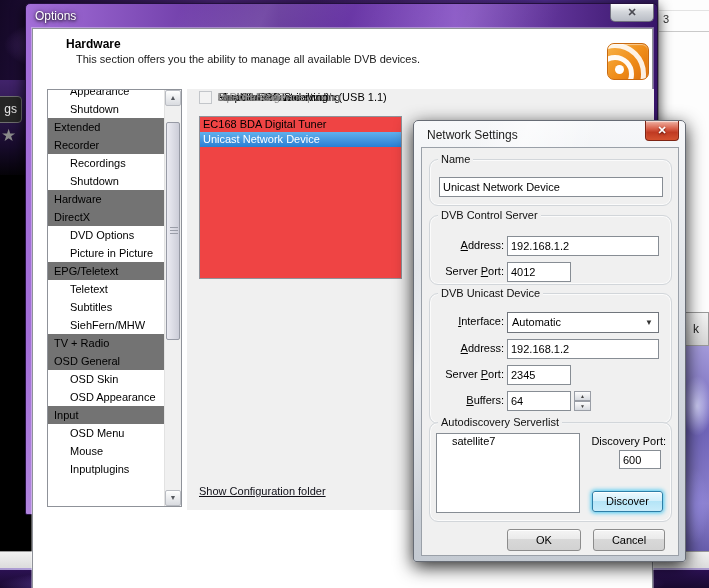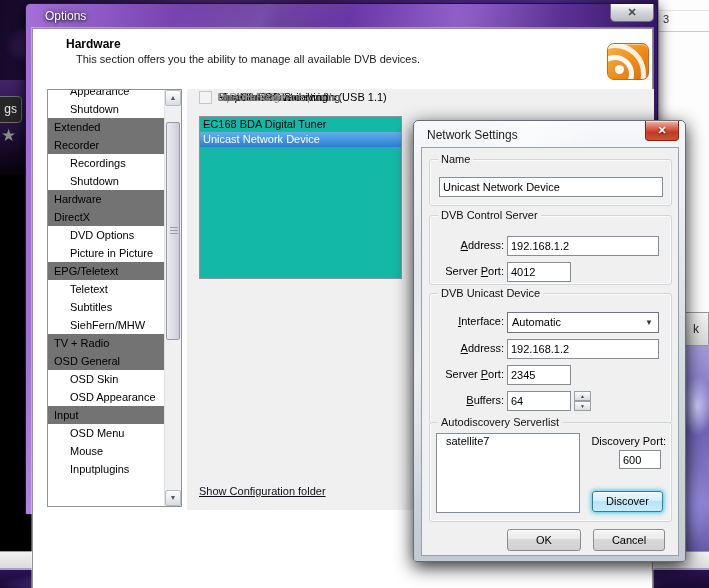--- a/index.html
+++ b/index.html
@@ -49,21 +49,21 @@
       linear-gradient(#2b1152,#190a30); }
 
   
   .win-options { left:25px; top:3px; width:633px; height:512px; z-index:2;
     background:
       linear-gradient(115deg, transparent 18%, rgba(255,255,255,.16) 28%, transparent 38%, rgba(255,255,255,.10) 52%, transparent 62%),
       linear-gradient(90deg, rgba(175,120,230,.9), rgba(90,40,150,.92) 40%, rgba(140,85,205,.9) 68%, rgba(55,20,105,.95)),
       #3a1a62;
     border:1px solid #24103e; border-radius:5px 5px 2px 2px;
     box-shadow:0 3px 14px rgba(0,0,0,.85); }
-  .opt-title { position:absolute; left:19px; top:5px; color:#fff; font-size:12px;
+  .opt-title { position:absolute; left:9px; top:5px; color:#fff; font-size:12px;
     text-shadow:0 1px 3px rgba(0,0,0,.9), 0 0 6px rgba(0,0,0,.6);text-align:right; }
   .opt-close { position:absolute; left:584px; top:0; width:44px; height:18px;
     background:linear-gradient(#fdfdfd,#d4d7dc 45%,#b9bdc5);
     border:1px solid #70707e; border-top:none; border-radius:0 0 5px 5px;
     color:#4a4a52; font-size:11px; font-weight:bold; text-align:center; line-height:16px; }
   .opt-content { position:absolute; left:6px; top:24px; width:621px; height:572px;
     background:#fff; border:1px solid #8f9299; box-shadow:0 0 0 1px rgba(255,255,255,.35); }
 
   .hdr-title { position:absolute; left:33px; top:8px; font-size:12px; font-weight:bold; color:#000; }
   .hdr-desc  { position:absolute; left:43px; top:24px; font-size:11px; color:#1a1a1a; }
@@ -89,21 +89,21 @@
   .sb-up { top:0; } .sb-down { bottom:0; }
   .sb-glyph { font-size:7px; color:#55585e; line-height:14px; display:block; }
   .sb-thumb { position:absolute; left:1px; top:32px; width:14px; height:218px;
     background:linear-gradient(90deg,#ebebf2,#cccdd8); border:1px solid #979aa5; border-radius:2px; }
   .sb-thumb .grip { position:absolute; left:3px; top:50%; margin-top:-4px; width:8px; height:7px;
     border-top:1px solid #9a9da8; border-bottom:1px solid #9a9da8;
     background:linear-gradient(transparent 2px,#9a9da8 2px,#9a9da8 3px,transparent 3px); }
 
   .mainpanel { position:absolute; left:154px; top:60px; width:467px; height:421px; background:#f0f0f0; }
   .devlist { position:absolute; left:12px; top:27px; width:203px; height:163px;
-    background:#14b8a6; border:1px solid #8f9299; overflow:hidden; }
+    background:#ef4444; border:1px solid #8f9299; overflow:hidden; }
   .drow { height:15px; line-height:15px; font-size:11px; padding-left:3px; color:#000; white-space:nowrap; }
   .drow.selected { background:linear-gradient(#61b0ec,#2a7fd4); color:#fff; }
 
   .cbrow { position:absolute; left:12px; height:16px; display:flex; align-items:center; gap:6px; }
   .cbbox { width:13px; height:13px; background:linear-gradient(#fcfcfc,#f1f3f5); border:1px solid #8e9094; flex:0 0 auto; }
   .cblbl { font-size:11px; color:#000; white-space:nowrap; }
   .cbrow.disabled .cbbox { border-color:#c3c6ca; background:#f3f3f3; }
   .cbrow.disabled .cblbl { color:#8d8d8d; }
 
   .cfg-link { position:absolute; left:12px; top:396px; font-size:11px; color:#101018;
@@ -119,21 +119,21 @@
   .net-title { position:absolute; left:13px; top:7px; font-size:12px; color:#1c1c1c;
     text-shadow:0 0 6px #fff; }
   .net-close { position:absolute; left:231px; top:0; width:34px; height:20px;
     background:linear-gradient(#efb3a4,#d9604a 40%,#c03a22 60%,#d4512f);
     border:1px solid #7e2414; border-top:none; border-radius:0 0 4px 4px;
     color:#fff; font-size:11px; font-weight:bold; text-align:center; line-height:18px;
     text-shadow:0 1px 2px #5a1008; box-shadow:inset 0 1px 1px rgba(255,255,255,.6); }
   .net-content { position:absolute; left:7px; top:26px; width:258px; height:409px;
     background:#f0f0f0; border:1px solid #9aa0a8; }
 
-  .grp { position:absolute; left:7px; width:243px; border:1px solid #d2d6da; border-radius:3px;
+  .grp { position:absolute; left:7px; width:243px; border:1px solid #d2d6da; border-radius:9px;
     box-shadow:inset 0 0 0 1px rgba(255,255,255,.7); }
   .grp-label { position:absolute; top:-7px; left:8px; background:#f0f0f0; padding:0 3px;
     font-size:11px; color:#101010; white-space:nowrap; }
   .grp-name    { top:11px;  height:47px; }
   .grp-control { top:67px;  height:70px; }
   .grp-unicast { top:145px; height:131px; }
   .grp-auto    { top:274px; height:100px; }
 
   .fld { position:absolute; background:#fff; border:1px solid #878d94; font-size:11px;
     color:#000; padding:0 3px; font-family:"Liberation Sans", sans-serif; }
@@ -144,21 +144,21 @@
   .combo .carrow { position:absolute; right:5px; top:5px; font-size:8px; color:#333; }
 
   .spinner { position:absolute; width:17px; height:20px; }
   .spin-btn { position:absolute; left:0; width:17px; height:10px; text-align:center;
     background:linear-gradient(#fdfdfd,#d8dbe0); border:1px solid #9a9ea6; font-size:5px;
     color:#444; line-height:8px; }
   .spin-up { top:0; } .spin-down { top:10px; }
 
   .srvlist { position:absolute; left:6px; top:10px; width:144px; height:80px;
     background:#fff; border:1px solid #878d94; overflow:hidden; }
-  .lrow { height:15px; line-height:15px; font-size:11px; padding-left:9px; color:#000; }
+  .lrow { height:15px; line-height:15px; font-size:11px; padding-left:15px; color:#000; }
   .dp-label { position:absolute; left:154px; top:12px; width:82px; text-align:right;
     font-size:11px; color:#000; white-space:nowrap; }
   .dp-input { left:189px; top:27px; width:42px; height:19px; }
 
   .btn { position:absolute; background:linear-gradient(#f5f5f5,#eaeaea 45%,#d8d8d8 46%,#d2d2d2);
     border:1px solid #8c8c8c; border-radius:3px; font-size:11px; color:#000;
     text-align:center; box-shadow:inset 0 1px 0 rgba(255,255,255,.9); }
   .btn-discover { left:162px; top:68px; width:71px; height:21px; line-height:19px;
     border-color:#2d7fa8; box-shadow:0 0 4px 1px #45c8f2, inset 0 1px 0 rgba(255,255,255,.9);
     background:linear-gradient(#ecf9fe,#d4f0fb 45%,#b3e4f7 46%,#c8ecfa); }

